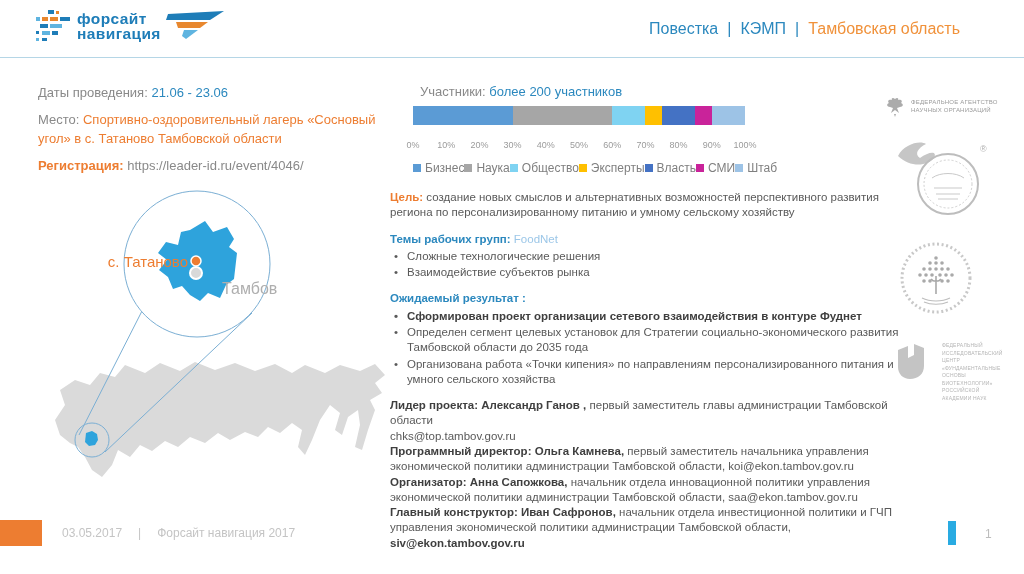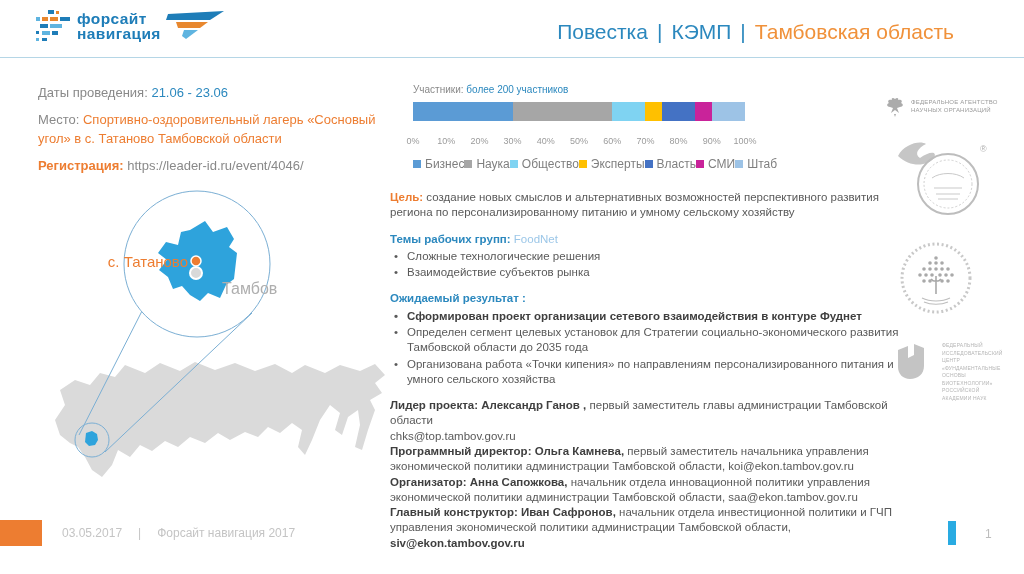--- a/index.html
+++ b/index.html
@@ -2,34 +2,34 @@
 <html><head>
 <meta charset="utf-8">
 <style>
   html,body{margin:0;padding:0;background:#e8e8e8;}
   .slide{position:relative;width:1024px;height:574px;background:#ffffff;overflow:hidden;
          font-family:"Liberation Sans","DejaVu Sans",sans-serif;color:#595959;}
   
   .header{position:absolute;top:0;left:0;right:0;height:57px;background:#fff;border-bottom:1px solid #b5d6e6;}
   .logo{position:absolute;left:34px;top:9px;display:flex;align-items:center;gap:5px;}
   .logo-text{color:#1e7db8;font-weight:bold;font-size:15.5px;line-height:0.95;letter-spacing:0.4px;}
-  .breadcrumb{position:absolute;top:20px;right:70px;font-size:21px;white-space:nowrap;text-align:right;}
+  .breadcrumb{position:absolute;top:20px;right:64px;font-size:16px;white-space:nowrap;text-align:right;}
   .bc-blue{color:#2b88be;}
   .bc-orange{color:#f0913a;}
   .bc-sep{color:#2b88be;margin:0 9px;}
   
   .info{position:absolute;left:38px;top:84px;width:354px;font-size:13px;line-height:1.42;}
   .info p{margin:0 0 9px 0;}
   .lbl-gray{color:#898989;}
   .val-blue{color:#2b88be;}
   .val-orange{color:#ed7d31;}
   .lbl-orange-b{color:#ed7d31;font-weight:bold;}
   
   .chart{position:absolute;left:413px;top:84px;width:332px;}
-  .chart-title{font-size:10px;margin:0 0 7px 0;}
+  .chart-title{font-size:13px;margin:0 0 7px 7px;}
   .bar{display:flex;height:19px;width:100%;}
   .seg{height:100%;}
   .ticks{position:relative;height:12px;margin-top:15px;font-size:9px;color:#9b9b9b;}
   .tick{position:absolute;top:0;transform:translateX(-50%);}
   .legend{display:flex;justify-content:space-between;margin-top:9px;font-size:12px;color:#7f7f7f;}
   .lgi{display:flex;align-items:center;white-space:nowrap;}
   .sw{display:inline-block;width:8px;height:8px;margin-right:4px;flex:0 0 auto;}
   
   .map{position:absolute;left:30px;top:185px;}
   .map-village{font-size:15px;fill:#ed7d31;}

